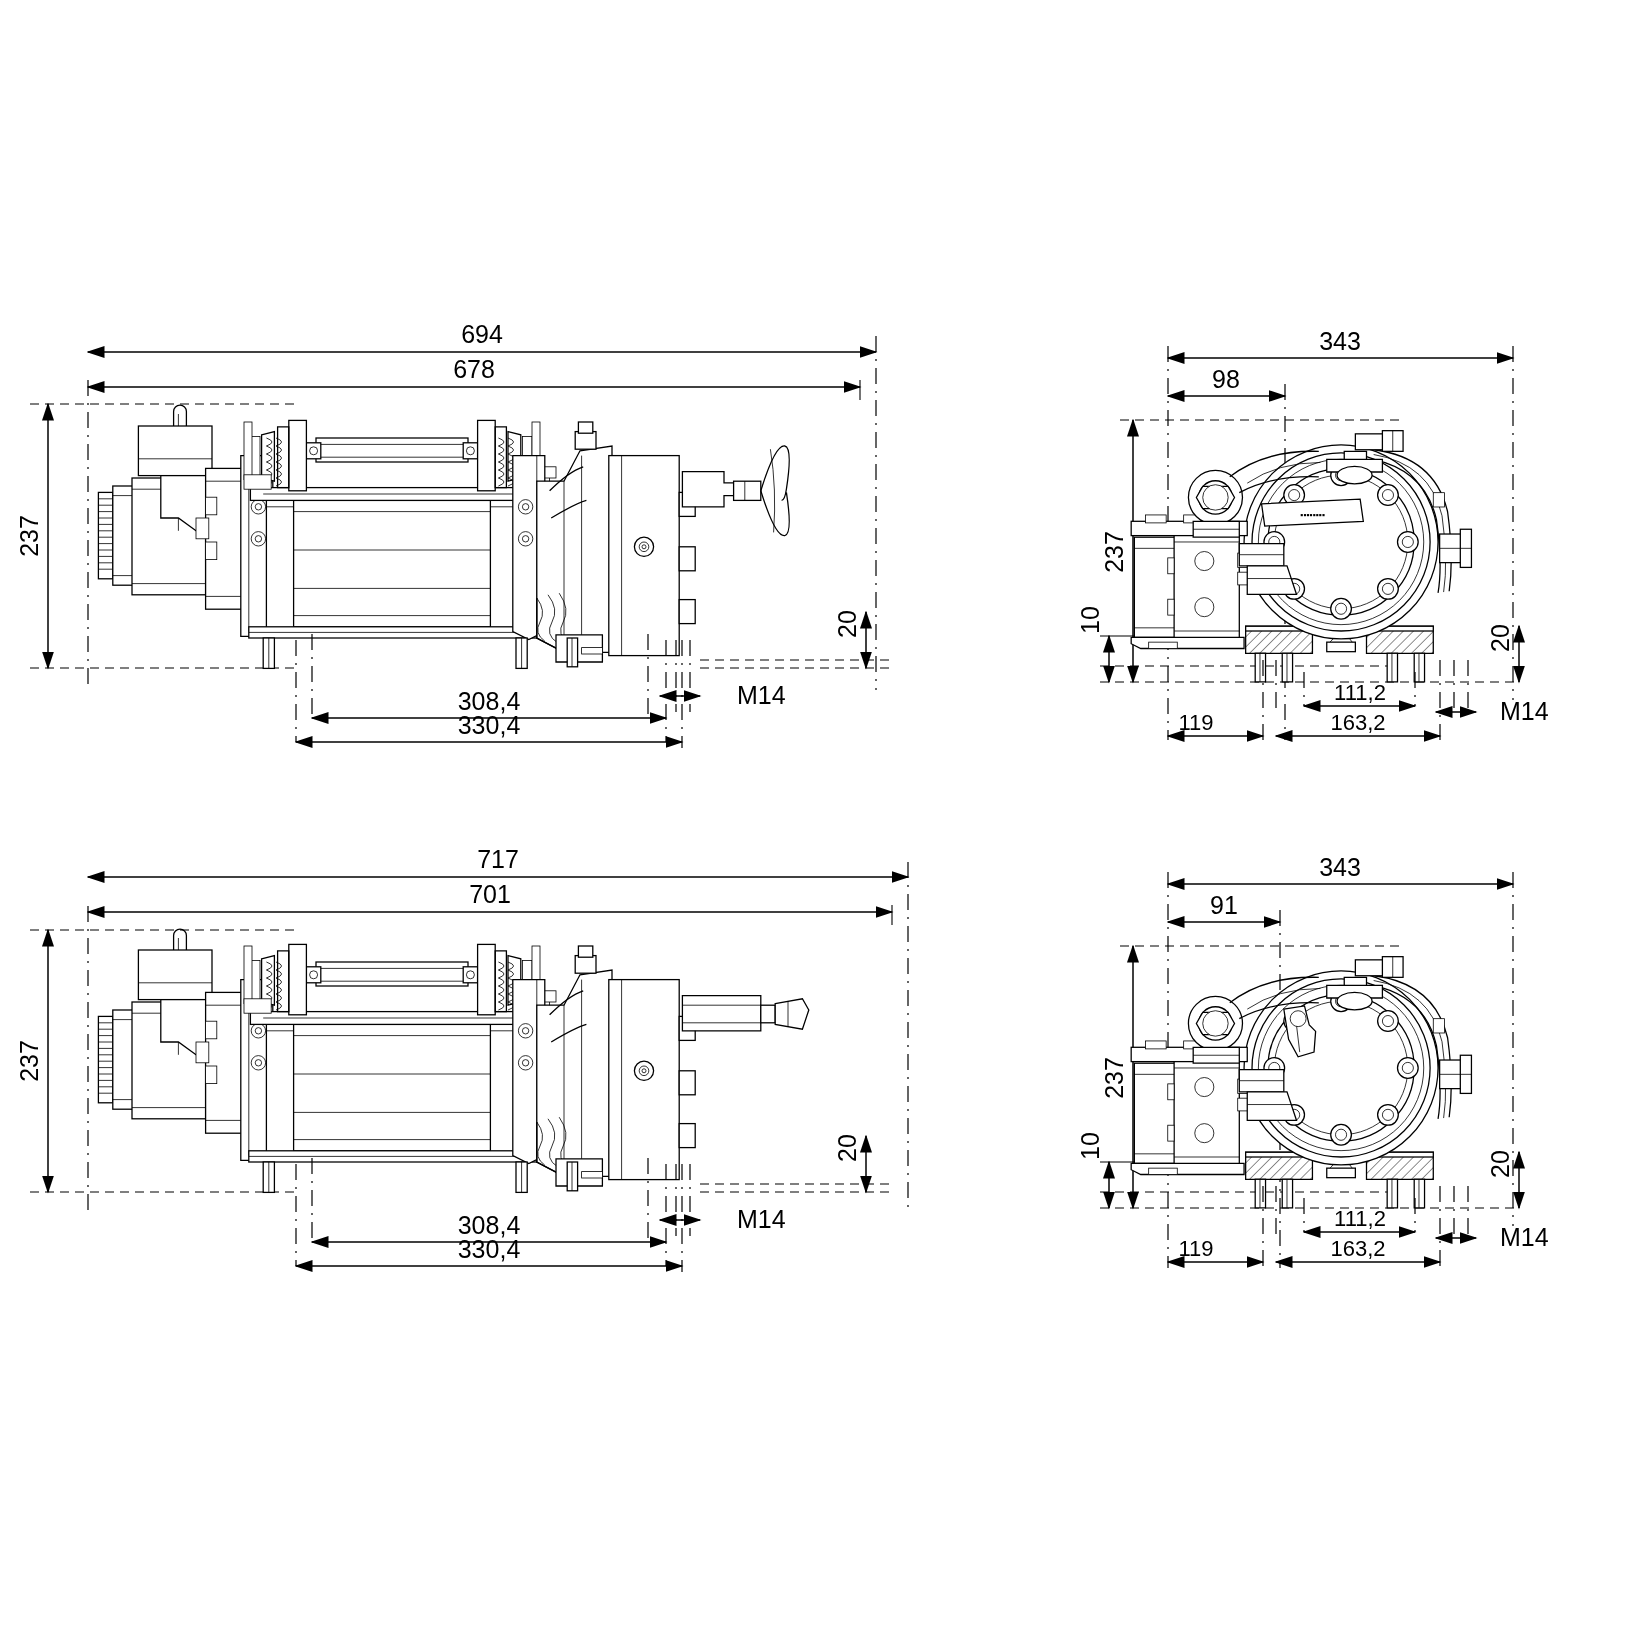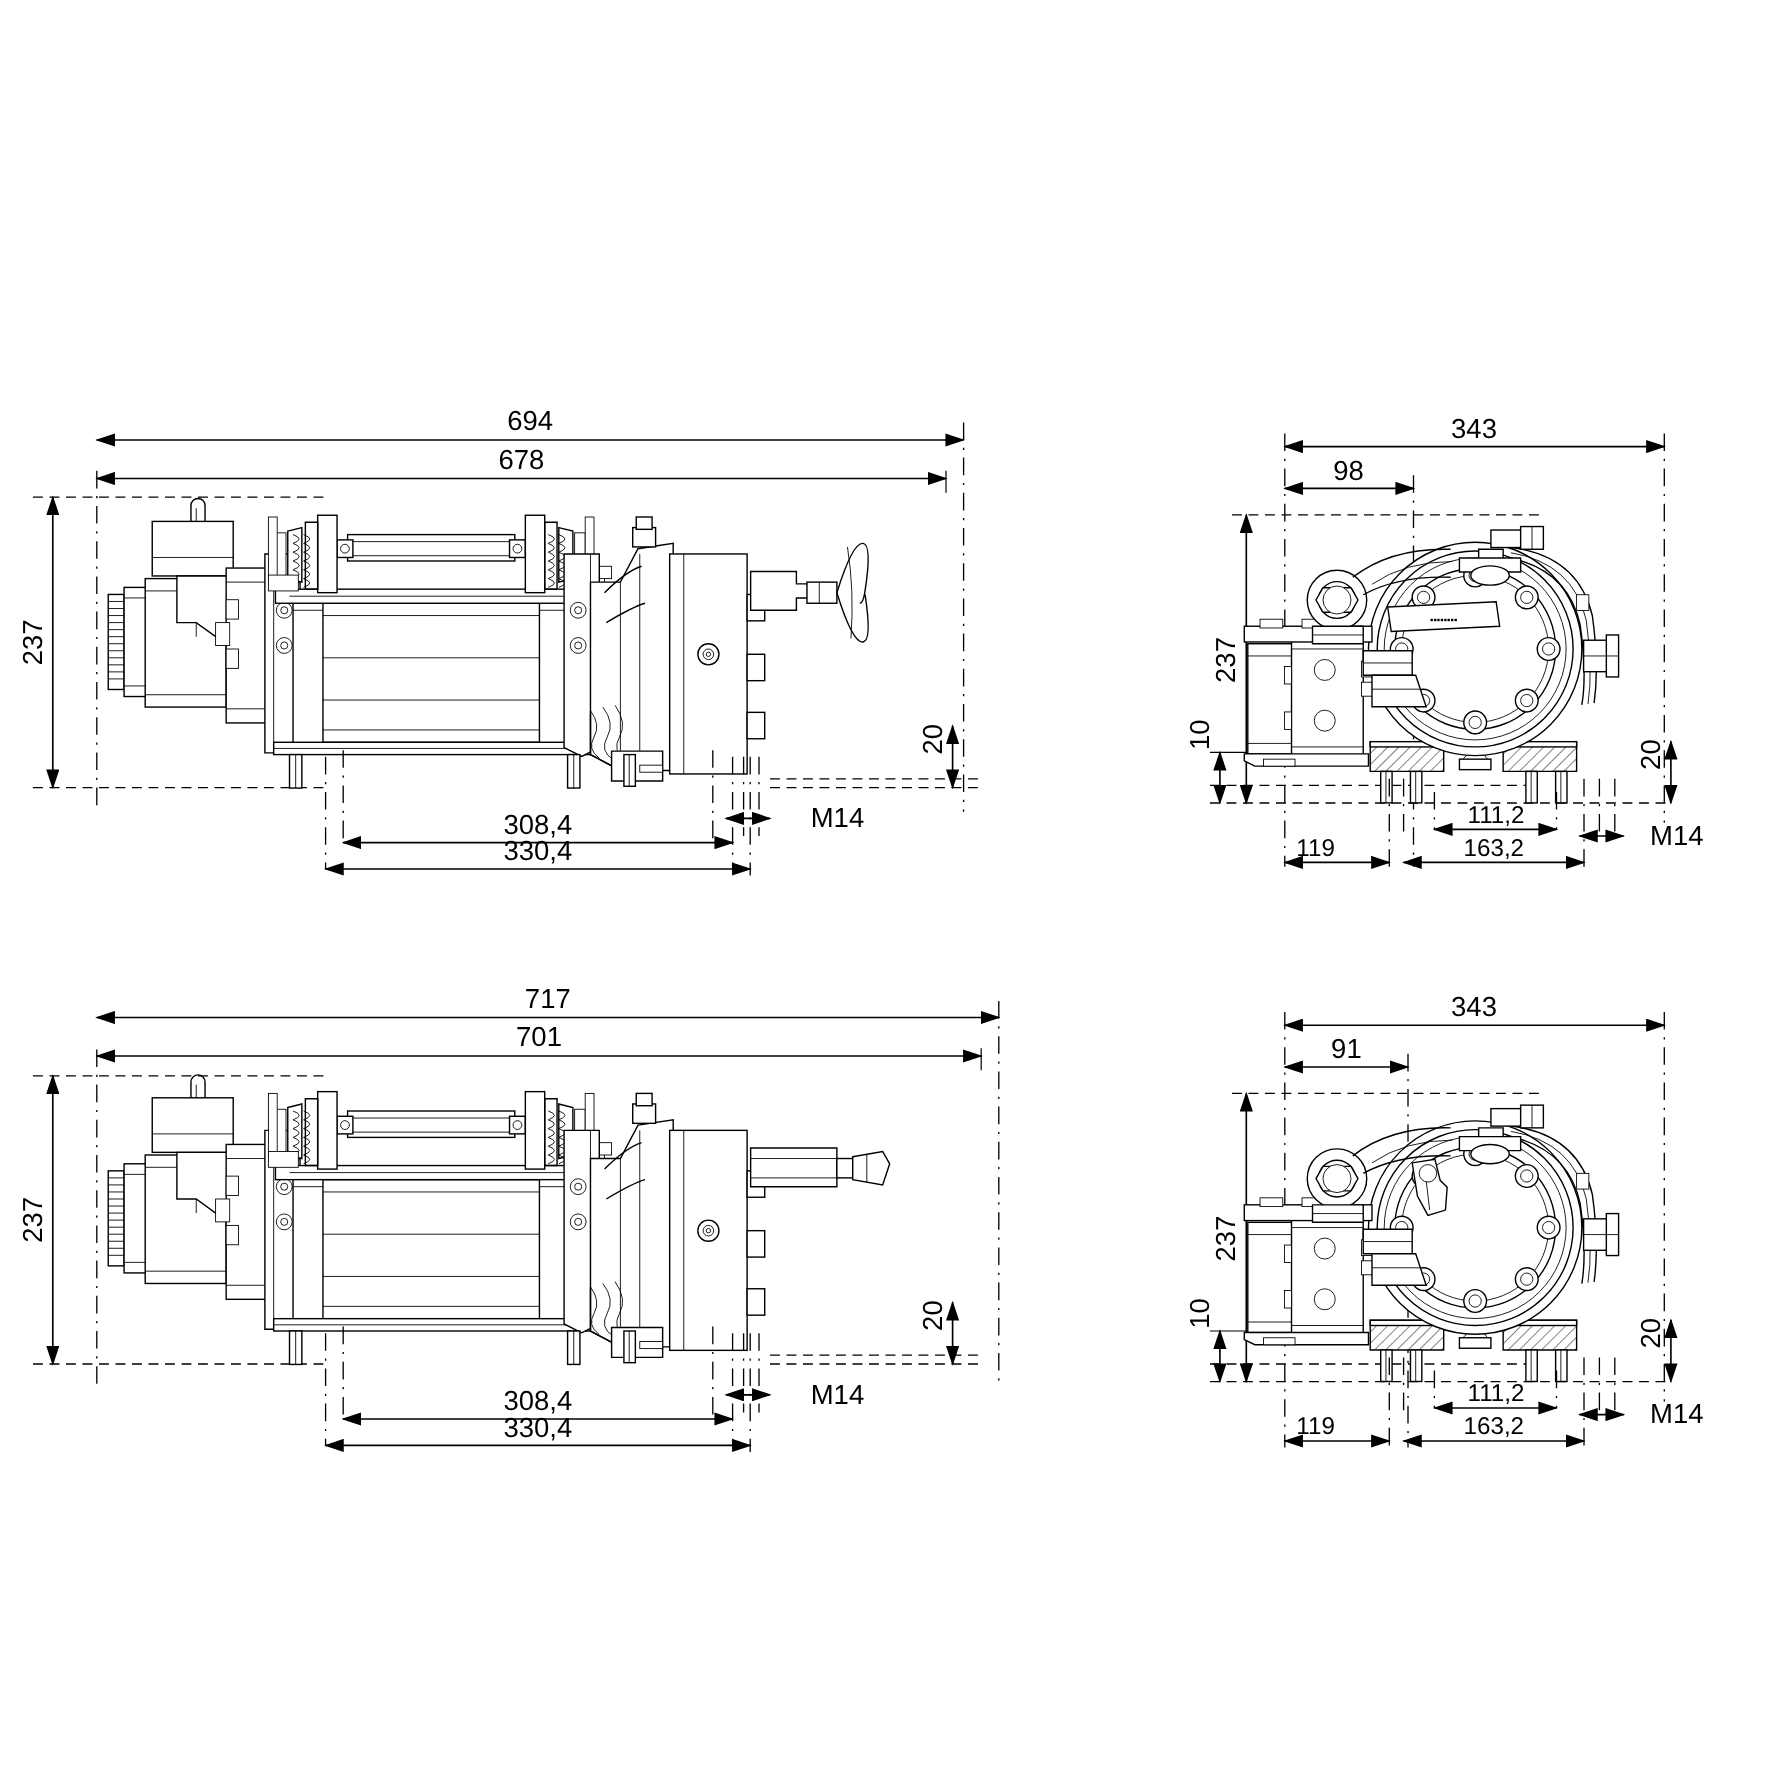--- a/index.html
+++ b/index.html
@@ -13,21 +13,20 @@
     font-family: "Liberation Sans", sans-serif;
     color: #000000;
     overflow: hidden;
     position: relative;
   }
   #sheet {
     position: absolute;
     top: 0; left: 0;
     width: 1628px;
     height: 1196px;
-    margin-top: 48px;
   }
   svg { display: block; }
   text {
     font-family: "Liberation Sans", sans-serif;
     fill: #000000;
   }
   .dimtext { font-size: 25px; }
   .dimtext-sm { font-size: 22px; }
   .ln   { stroke:#000; stroke-width:1.6; fill:none; stroke-linecap:butt; }
   .ln-t { stroke:#000; stroke-width:1.0; fill:none; }

